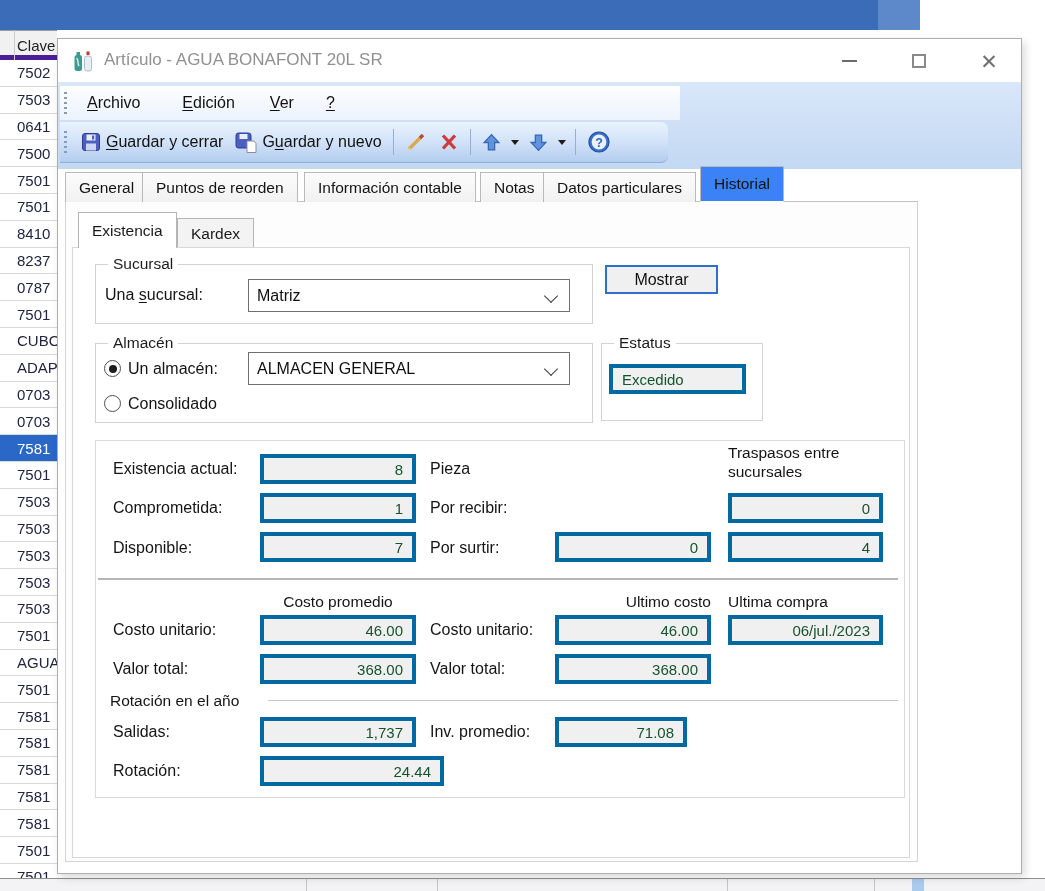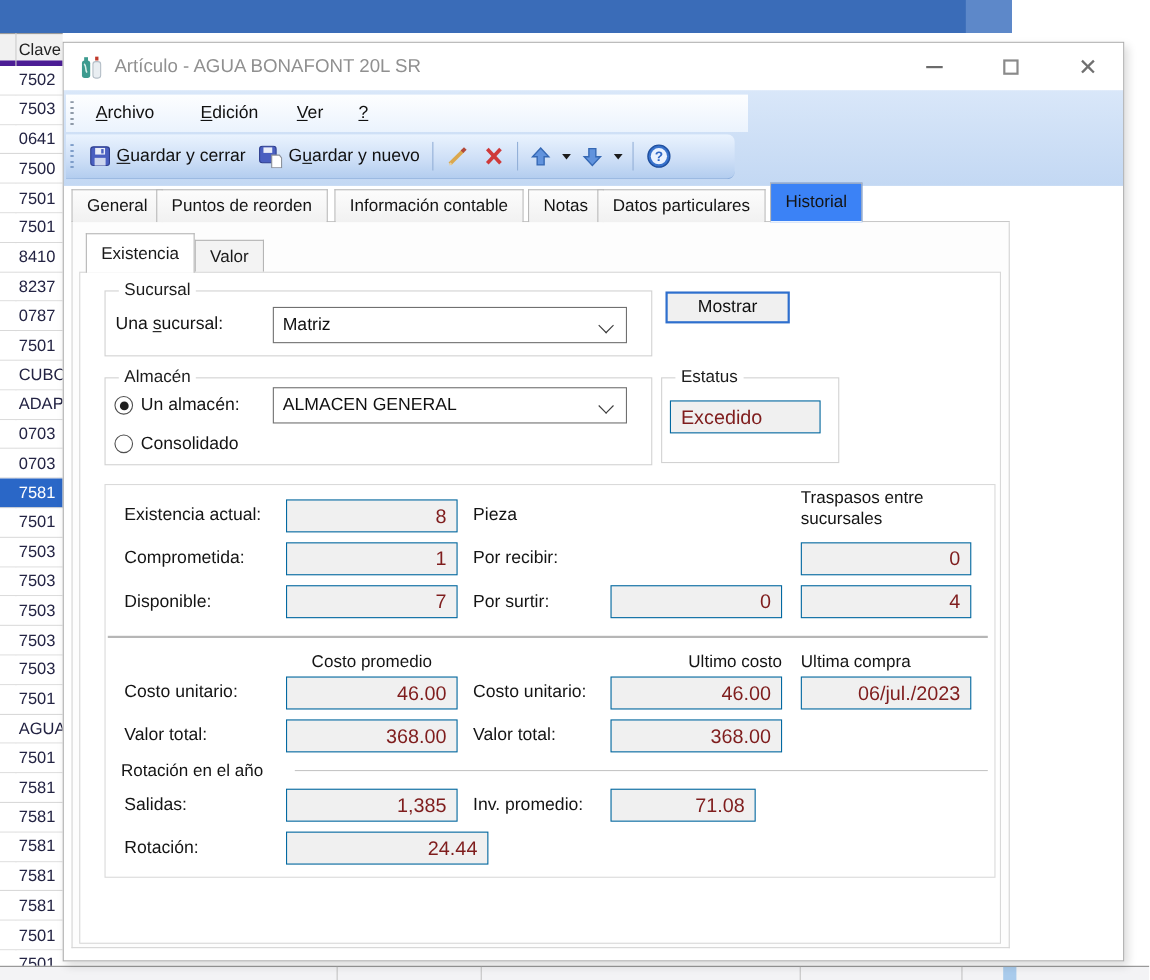--- a/index.html
+++ b/index.html
@@ -58,22 +58,22 @@
   .tabpage{left:65px;top:202px;width:853px;height:660px;background:#fdfdfd;border:1px solid #d4d4d4;border-top:none;box-sizing:border-box;}
   .subtab{position:absolute;display:flex;align-items:center;padding:0 13px;font-size:15.5px;
           background:#f3f3f3;border:1px solid #b5b5b5;border-bottom:none;box-sizing:border-box;}
   .subtab.active{background:#ffffff;z-index:6;}
   .subpage{left:72px;top:247px;width:838px;height:611px;background:#ffffff;border:1px solid #d8d8d8;box-sizing:border-box;}
 
   
   .gbox{border:1px solid #d2d2d2;box-sizing:border-box;background:transparent;}
   .legend{position:absolute;top:-10px;left:12px;background:#ffffff;padding:0 5px;font-size:15.5px;color:#1c1c1c;}
   .lbl{position:absolute;font-size:16px;color:#141414;white-space:nowrap;}
-  .field{position:absolute;background:#f0f0f0;border:1px solid #0369a1;box-sizing:border-box;height:30px;
-         display:flex;align-items:center;justify-content:flex-end;padding:0 9px;font-size:18px;color:#7f1d1d;}
+  .field{position:absolute;background:#f0f0f0;border:4px solid #0369a1;box-sizing:border-box;height:30px;
+         display:flex;align-items:center;justify-content:flex-end;padding:0 9px;font-size:15px;color:#14532d;}
   .field.left{justify-content:flex-start;}
   .combo{position:absolute;background:#ffffff;border:1px solid #707070;box-sizing:border-box;height:33px;
          display:flex;align-items:center;padding:0 30px 0 8px;font-size:16px;color:#101010;}
   .chev{position:absolute;right:13px;top:11px;width:9px;height:9px;border-right:1.7px solid #3c3c3c;
         border-bottom:1.7px solid #3c3c3c;transform:rotate(45deg);}
   .btn-mostrar{position:absolute;left:605px;top:265px;width:113px;height:29px;background:#f0f0f0;
         border:2px solid #2e6fce;box-sizing:border-box;display:flex;align-items:center;justify-content:center;
         font-size:16px;color:#101010;}
   .radio{position:absolute;width:17px;height:17px;border:1px solid #4f4f4f;border-radius:50%;box-sizing:border-box;background:#fff;}
   .radio.on::after{content:"";position:absolute;left:3.5px;top:3.5px;width:8px;height:8px;border-radius:50%;background:#1f1f1f;}
@@ -238,21 +238,21 @@
   <div class="tab active" style="left:700px">
       <span>Historial</span>
     </div>
 
   <div class="abs tabpage"></div>
 
   <div class="subtab active" style="left:78px;top:212px;height:36px">
       <span>Existencia</span>
     </div>
   <div class="subtab" style="left:177px;top:218px;height:30px">
-      <span>Valor</span>
+      <span>Kardex</span>
     </div>
   <div class="abs subpage"></div>
 
   <div class="abs gbox" style="left:95px;top:264px;width:498px;height:60px">
     <span class="legend">Sucursal</span>
   </div>
   <div class="lbl" style="left:105px;top:286px"><span>Una </span><span class="accel">s</span><span>ucursal:</span></div>
   <div class="combo" style="left:248px;top:279px;width:322px">
     <span>Matriz</span>
     <div class="chev"></div>
@@ -308,20 +308,20 @@
 
   <div class="lbl" style="left:113px;top:660px">Valor total:</div>
   <div class="field" style="left:260px;top:654px;width:156px">368.00</div>
   <div class="lbl" style="left:430px;top:660px">Valor total:</div>
   <div class="field" style="left:555px;top:654px;width:156px">368.00</div>
 
   <div class="hdr" style="left:110px;top:692px">Rotación en el año</div>
   <div class="thinline" style="left:268px;top:700px;width:630px"></div>
 
   <div class="lbl" style="left:113px;top:723px">Salidas:</div>
-  <div class="field" style="left:260px;top:717px;width:156px">1,385</div>
+  <div class="field" style="left:260px;top:717px;width:156px">1,737</div>
   <div class="lbl" style="left:430px;top:723px">Inv. promedio:</div>
   <div class="field" style="left:555px;top:717px;width:132px">71.08</div>
 
   <div class="lbl" style="left:113px;top:762px">Rotación:</div>
   <div class="field" style="left:260px;top:756px;width:184px">24.44</div>
 
 </div>
 
 </body></html>

